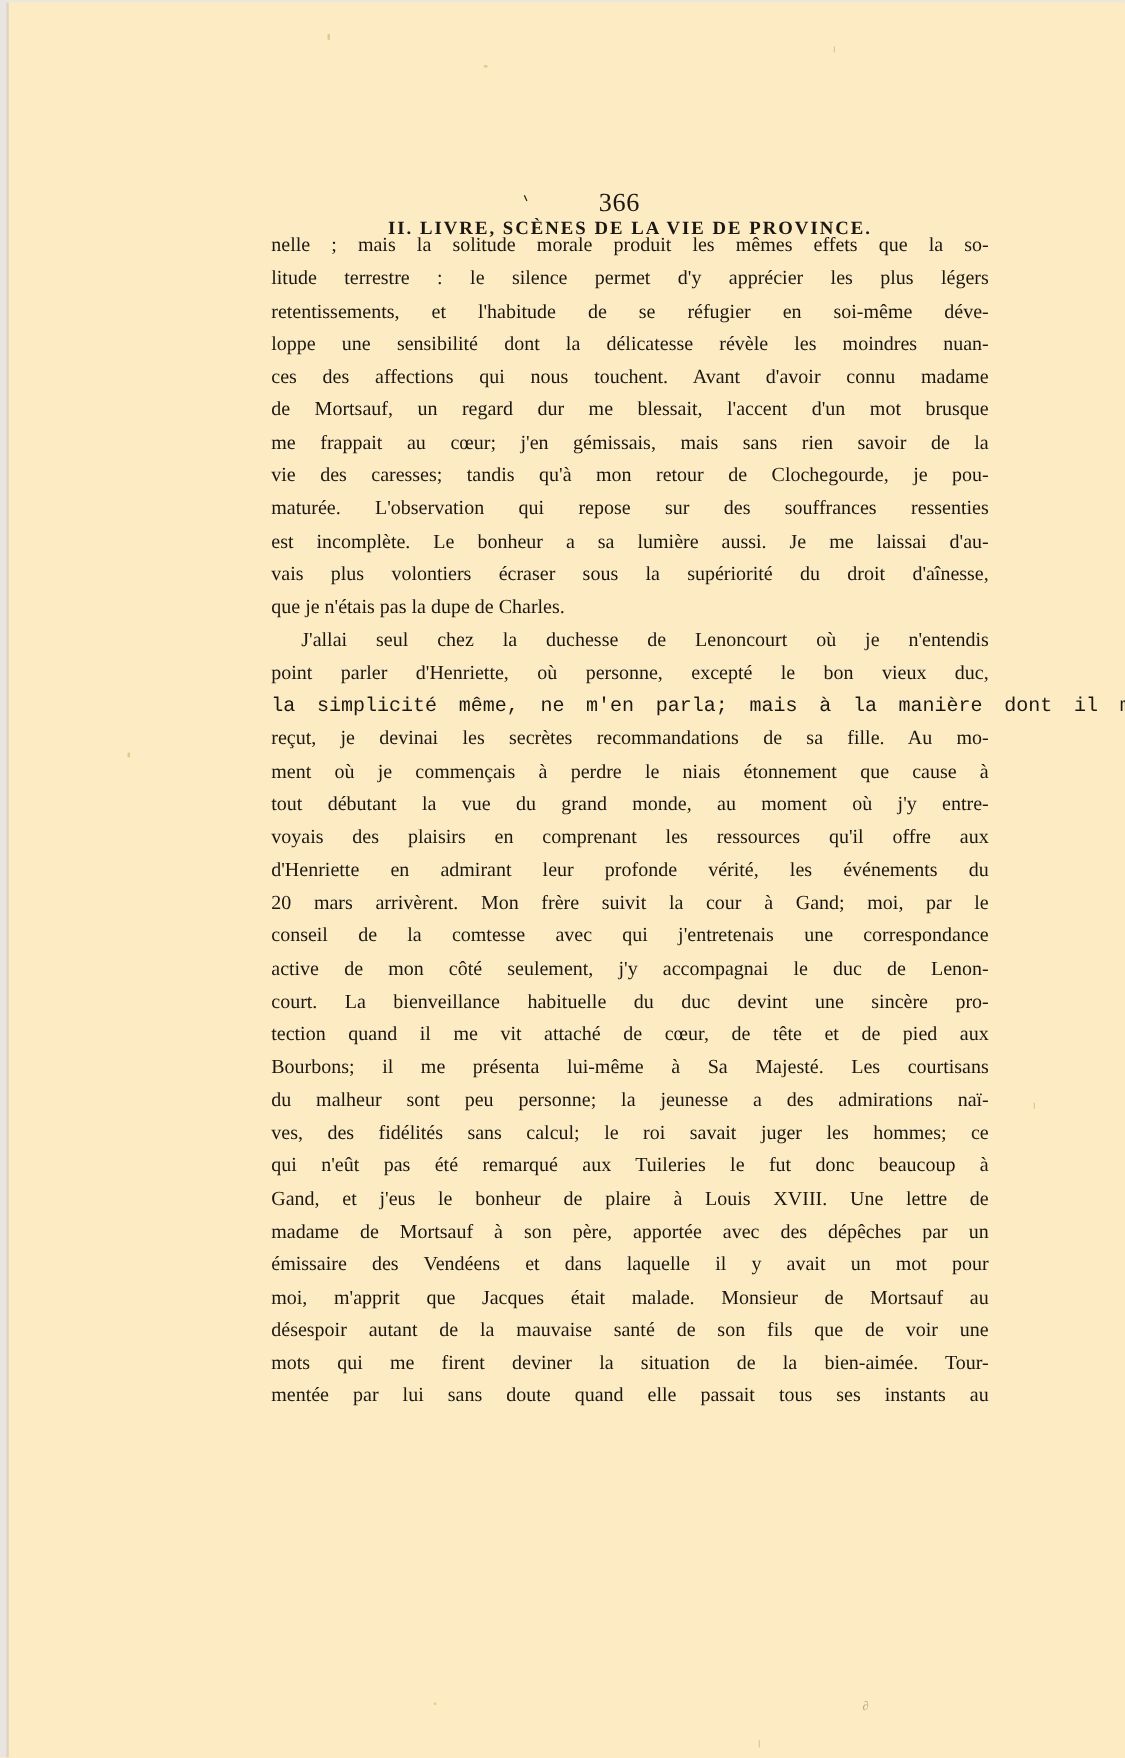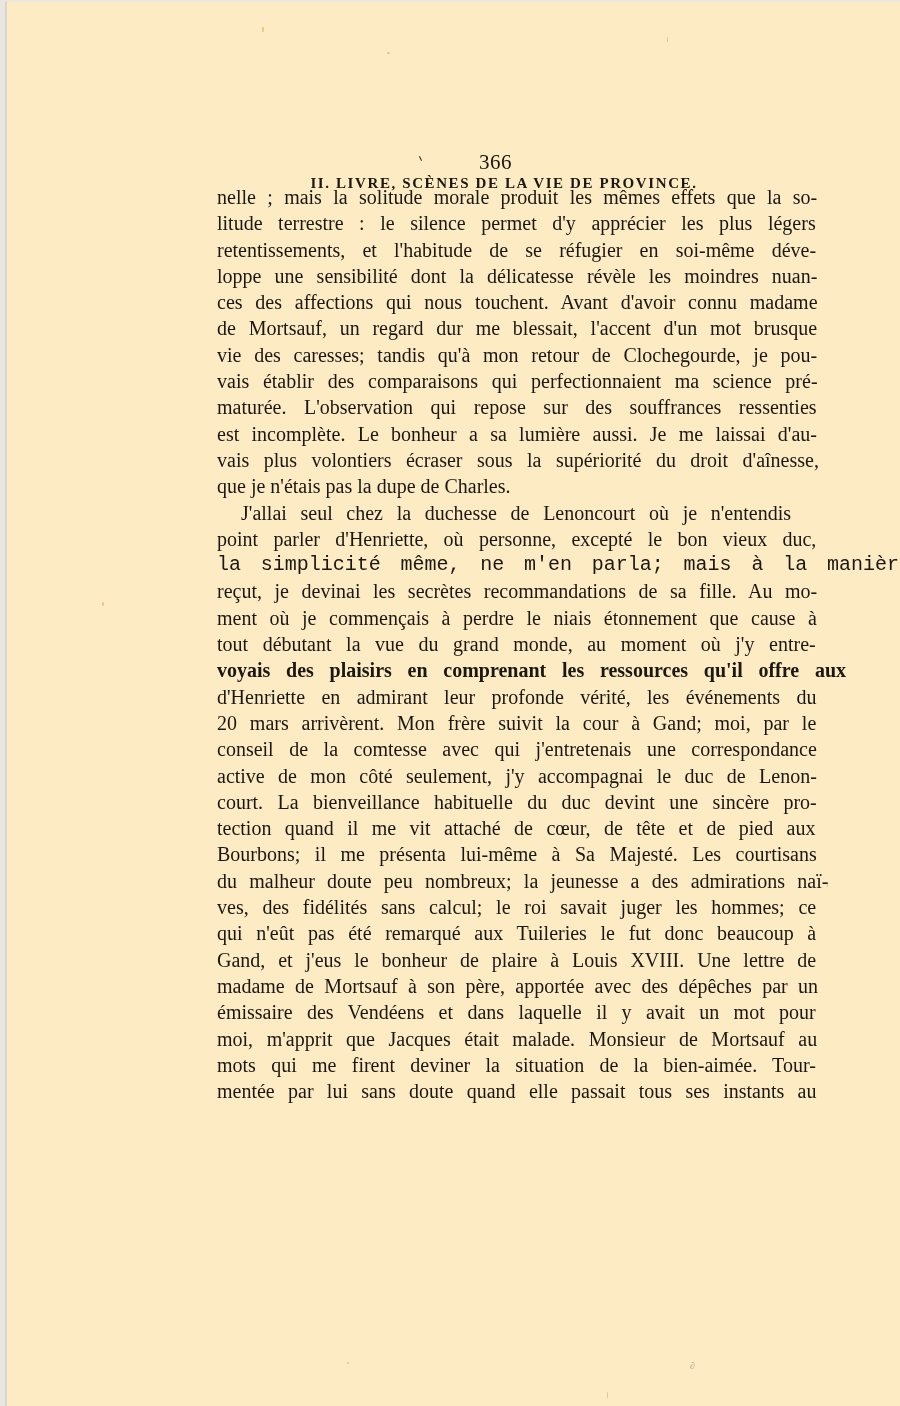--- a/index.html
+++ b/index.html
@@ -61,21 +61,21 @@
     }
     .head-title {
       font-size: 15px;
       font-weight: bold;
       letter-spacing: 1.6px;
     }
     .line {
       display: block;
       height: 26.3px;
       line-height: 26.3px;
-      font-size: 20px;
+      font-size: 16px;
       text-align: justify;
       text-align-last: justify;
       white-space: nowrap;
       overflow: visible;
     }
     .line.last {
       text-align-last: left;
     }
     .line.indent {
       text-indent: 24px;
@@ -129,46 +129,47 @@
     <span class="head-title">II. LIVRE, SCÈNES DE LA VIE DE PROVINCE.</span>
   </div>
 
   <div>
     <span class="line" style="white-space: nowrap; word-spacing: 6.35417px;">nelle ; mais la solitude morale produit les mêmes effets que la so-</span>
     <span class="line" style="white-space: nowrap; word-spacing: 10.5266px;">litude terrestre : le silence permet d'y apprécier les plus légers</span>
     <span class="line" style="white-space: nowrap; word-spacing: 12.166px;">retentissements, et l'habitude de se réfugier en soi-même déve-</span>
     <span class="line" style="white-space: nowrap; word-spacing: 8.14236px;">loppe une sensibilité dont la délicatesse révèle les moindres nuan-</span>
     <span class="line" style="white-space: nowrap; word-spacing: 7.77951px;">ces des affections qui nous touchent. Avant d'avoir connu madame</span>
     <span class="line" style="white-space: nowrap; word-spacing: 7.75px;">de Mortsauf, un regard dur me blessait, l'accent d'un mot brusque</span>
+    <span class="line" style="white-space: nowrap; word-spacing: 8.79688px;">me frappait au cœur; j'en gémissais, mais sans rien savoir de la</span>
     <span class="line" style="white-space: nowrap; word-spacing: 7.725px;">vie des caresses; tandis qu'à mon retour de Clochegourde, je pou-</span>
-    <span class="line" style="white-space: nowrap; word-spacing: 8.70508px;">vais établir des comparaisons qui perfectionnaient ma science pré-</span>
     <span class="line" style="white-space: nowrap; word-spacing: 12.5179px;">maturée. L'observation qui repose sur des souffrances ressenties</span>
     <span class="line" style="white-space: nowrap; word-spacing: 7.31108px;">est incomplète. Le bonheur a sa lumière aussi. Je me laissai d'au-</span>
     <span class="line" style="white-space: nowrap; word-spacing: 9.45833px;">vais plus volontiers écraser sous la supériorité du droit d'aînesse,</span>
     <span class="line last" style="white-space: nowrap; word-spacing: 0px;">que je n'étais pas la dupe de Charles.</span>
   </div>
 
   <div>
     <span class="line indent" style="white-space: nowrap; word-spacing: 8.61632px;">J'allai seul chez la duchesse de Lenoncourt où je n'entendis</span>
     <span class="line" style="white-space: nowrap; word-spacing: 10.2865px;">point parler d'Henriette, où personne, excepté le bon vieux duc,</span>
     <span class="line" style="white-space: nowrap; word-spacing: 7.75781px; font-family: Liberation Mono, monospace;">la simplicité même, ne m'en parla; mais à la manière dont il me</span>
     <span class="line" style="white-space: nowrap; word-spacing: 7.59531px;">reçut, je devinai les secrètes recommandations de sa fille. Au mo-</span>
     <span class="line" style="white-space: nowrap; word-spacing: 7.52983px;">ment où je commençais à perdre le niais étonnement que cause à</span>
     <span class="line" style="white-space: nowrap; word-spacing: 9.5625px;">tout débutant la vue du grand monde, au moment où j'y entre-</span>
-    <span class="line" style="white-space: nowrap; word-spacing: 10.7309px; font-weight: bold;">voyais des plaisirs en comprenant les ressources qu'il offre aux</span>
+    <span class="line" style="white-space: nowrap; word-spacing: 10.7309px;">voyais des plaisirs en comprenant les ressources qu'il offre aux</span>
     <span class="line" style="white-space: nowrap; word-spacing: 11.375px;">d'Henriette en admirant leur profonde vérité, les événements du</span>
     <span class="line" style="white-space: nowrap; word-spacing: 7.82292px;">20 mars arrivèrent. Mon frère suivit la cour à Gand; moi, par le</span>
     <span class="line" style="white-space: nowrap; word-spacing: 10.5215px;">conseil de la comtesse avec qui j'entretenais une correspondance</span>
     <span class="line" style="white-space: nowrap; word-spacing: 8.3625px;">active de mon côté seulement, j'y accompagnai le duc de Lenon-</span>
     <span class="line" style="white-space: nowrap; word-spacing: 9.37847px;">court. La bienveillance habituelle du duc devint une sincère pro-</span>
     <span class="line" style="white-space: nowrap; word-spacing: 8.41827px;">tection quand il me vit attaché de cœur, de tête et de pied aux</span>
     <span class="line" style="white-space: nowrap; word-spacing: 9.48785px;">Bourbons; il me présenta lui-même à Sa Majesté. Les courtisans</span>
-    <span class="line" style="white-space: nowrap; word-spacing: 7.27344px;">du malheur doute peu nombreux; la jeunesse a des admirations naï-</span>
+    <span class="line" style="white-space: nowrap; word-spacing: 7.27344px;">du malheur sont peu personne; la jeunesse a des admirations naï-</span>
     <span class="line" style="white-space: nowrap; word-spacing: 8.72443px;">ves, des fidélités sans calcul; le roi savait juger les hommes; ce</span>
     <span class="line" style="white-space: nowrap; word-spacing: 8.65341px;">qui n'eût pas été remarqué aux Tuileries le fut donc beaucoup à</span>
     <span class="line" style="white-space: nowrap; word-spacing: 7.89062px;">Gand, et j'eus le bonheur de plaire à Louis XVIII. Une lettre de</span>
     <span class="line" style="white-space: nowrap; word-spacing: 5.37358px;">madame de Mortsauf à son père, apportée avec des dépêches par un</span>
     <span class="line" style="white-space: nowrap; word-spacing: 9.37784px;">émissaire des Vendéens et dans laquelle il y avait un mot pour</span>
     <span class="line" style="white-space: nowrap; word-spacing: 8.5816px;">moi, m'apprit que Jacques était malade. Monsieur de Mortsauf au</span>
+    <span class="line" style="white-space: nowrap; word-spacing: 7.02995px;">désespoir autant de la mauvaise santé de son fils que de voir une</span>
     <span class="line" style="white-space: nowrap; word-spacing: 10.2781px;">mots qui me firent deviner la situation de la bien-aimée. Tour-</span>
     <span class="line" style="white-space: nowrap; word-spacing: 8.28977px;">mentée par lui sans doute quand elle passait tous ses instants au</span>
   </div>
 </div>
 
 </body></html>

